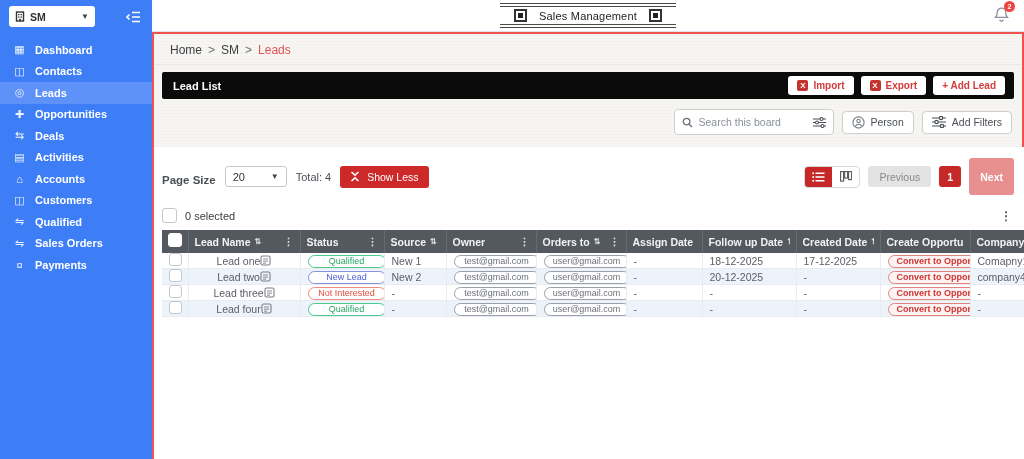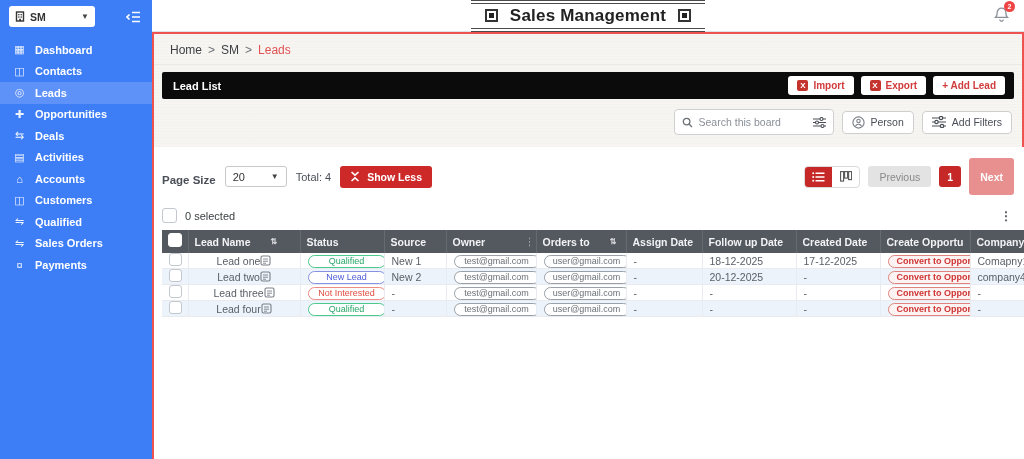--- a/index.html
+++ b/index.html
@@ -17,21 +17,21 @@
   .nav-item.active { background:#5e92f8; }
   .nav-icon { width:13px; font-size:11px; opacity:.9; text-align:center; font-weight:normal; }
 
   
   .main { flex:1; display:flex; flex-direction:column; min-width:0; }
   .topbar { height:32px; background:#fff; border-bottom:1px solid #dbe3ed; display:flex; align-items:center; justify-content:center; position:relative; flex-shrink:0; }
   .logo-outer { border-top:1px solid #4a4a4a; border-bottom:1px solid #4a4a4a; padding:2px 0; }
   .logo-inner { border-top:1px solid #4a4a4a; border-bottom:1px solid #4a4a4a; padding:2px 14px; display:flex; align-items:center; gap:12px; }
   .logo-end { width:13px; height:13px; border:2px solid #333; display:flex; align-items:center; justify-content:center; }
   .logo-end::after { content:""; width:5px; height:5px; background:#222; }
-  .logo-title { font-size:17px; color:#222; font-weight:bold; letter-spacing:.2px; }
+  .logo-title { font-size:11px; color:#222; font-weight:normal; letter-spacing:.2px; }
   .bell-wrap { position:absolute; right:14px; top:6px; cursor:pointer; }
   .badge { position:absolute; top:-5px; right:-5px; min-width:11px; height:11px; border-radius:6px; background:#ef4444; color:#fff; font-size:7px; font-weight:bold; display:flex; align-items:center; justify-content:center; padding:0 2px; }
 
   
   .content { flex:1; border-top:2px solid #ef5350; border-left:2px solid #ef5350; background:#fff; display:flex; flex-direction:column; min-height:0; }
   .upper { background:#f7f5f2; background-image:repeating-linear-gradient(0deg, rgba(0,0,0,.013) 0 1px, transparent 1px 3px); border-right:2px solid #ef5350; padding-bottom:10px; flex-shrink:0; }
   .breadcrumb { padding:9px 16px 7px; font-size:12px; color:#3c4043; border-bottom:1px solid #eceae5; display:flex; gap:6px; align-items:center; }
   .crumb { cursor:pointer; }
   .crumb-sep { color:#6b7076; }
   .crumb-current { color:#e05252; }
@@ -47,40 +47,40 @@
   .search-box input { border:none; outline:none; flex:1; font-size:10.5px; color:#555; min-width:0; background:transparent; font-family:"Liberation Sans",sans-serif; }
   .search-box input::placeholder { color:#8a8f98; }
   .btn-chip { background:#fff; border:1px solid #cfcfcf; border-radius:4px; height:23px; padding:0 9px; display:flex; align-items:center; gap:6px; font-size:10.5px; color:#4a4f57; cursor:pointer; }
 
   
   .table-section { background:#fff; flex:1; padding:11px 0 0 8px; min-height:0; }
   .controls-row { display:flex; align-items:center; gap:9px; padding-right:10px; }
   .lbl { font-size:11.5px; color:#4a4f57; font-weight:bold;margin-top:7px; }
   .select-box { border:1px solid #c9c9c9; border-radius:3px; height:21px; width:62px; display:flex; align-items:center; justify-content:space-between; padding:0 7px; font-size:11px; color:#333; background:#fff; cursor:pointer; }
   .total { font-size:11px; color:#4a4f57; display:flex; gap:3px; }
-  .btn-red { background:#ce2929; color:#fff; font-size:10.5px; font-weight:bold; border-radius:3px; height:22px; padding:11px 10px; display:flex; align-items:center; gap:7px; cursor:pointer; }
+  .btn-red { background:#ce2929; color:#fff; font-size:10.5px; font-weight:normal; border-radius:3px; height:22px; padding:11px 10px; display:flex; align-items:center; gap:7px; cursor:pointer; }
   .right-controls { margin-left:auto; display:flex; align-items:center; gap:8px; }
   .view-toggle { display:flex; border:1px solid #d9d9d9; border-radius:4px; overflow:hidden; background:#fff; }
   .vt-btn { width:27px; height:20px; display:flex; align-items:center; justify-content:center; cursor:pointer; }
   .vt-btn.active { background:#c62828; }
   .btn-prev { background:#e3e3e3; color:#8a8a8a; font-size:10.5px; border-radius:3px; height:21px; padding:0 11px; display:flex; align-items:center; cursor:pointer; }
   .btn-page { background:#c62828; color:#fff; width:22px; height:21px; border-radius:3px; display:flex; align-items:center; justify-content:center; font-size:10.5px; font-weight:bold; cursor:pointer; }
   .btn-next { background:#e89090; color:#fff; font-size:10.5px; font-weight:bold; border-radius:3px; height:37px; padding:0 11px; display:flex; align-items:center; cursor:pointer; }
 
   .selected-row { display:flex; align-items:center; gap:8px; margin:13px 0 7px; padding-right:12px; }
   .cb { width:15px; height:15px; border:1px solid #c3c8cf; border-radius:3px; background:#fff; display:inline-block; cursor:pointer; flex-shrink:0; }
   .cb.head { width:14px; height:14px; background:#fff; border-color:#fff; }
   .cb.row { width:13px; height:13px; }
   .selected-text { font-size:11px; color:#3c4043; }
   .table-menu { margin-left:auto; color:#4a4f57; font-size:12px; font-weight:bold; cursor:pointer; }
 
   .table-wrap { overflow:hidden; width:100%; }
   table { border-collapse:collapse; table-layout:fixed; width:882px; }
   thead th { background:#54595f; height:23px; padding:0 6px; border-right:1px solid #666b71; }
-  .th-inner { display:flex; align-items:center; gap:20px; color:#f2f3f5; font-size:10.5px; font-weight:bold; white-space:nowrap; overflow:hidden; }
+  .th-inner { display:flex; align-items:center; gap:4px; color:#f2f3f5; font-size:10.5px; font-weight:bold; white-space:nowrap; overflow:hidden; }
   .sort { font-size:8px; opacity:.85; cursor:pointer; }
   .th-sp { flex:1; }
   .menu { font-size:10px; cursor:pointer; opacity:.9; }
   .col-check-th { text-align:center; }
   tbody td { font-size:10.5px; color:#5a5f66; height:14px; padding:0 7px; border-right:1px solid #e8ecf1; border-bottom:1px solid #e8ecf1; white-space:nowrap; overflow:hidden; background:#fff; }
   tbody tr:nth-child(even) td { background:#ecf3fa; }
   .name-cell-inner { display:flex; align-items:center; justify-content:center; }
   .note-ico { display:flex; cursor:pointer; }
   .pill { display:inline-flex; align-items:center; justify-content:center; border-radius:9px; font-size:9px; height:13px; padding:0 6px; background:#fff; line-height:1; }
   .st-green { color:#27a567; border:1px solid #4cc98d; width:78px; }

